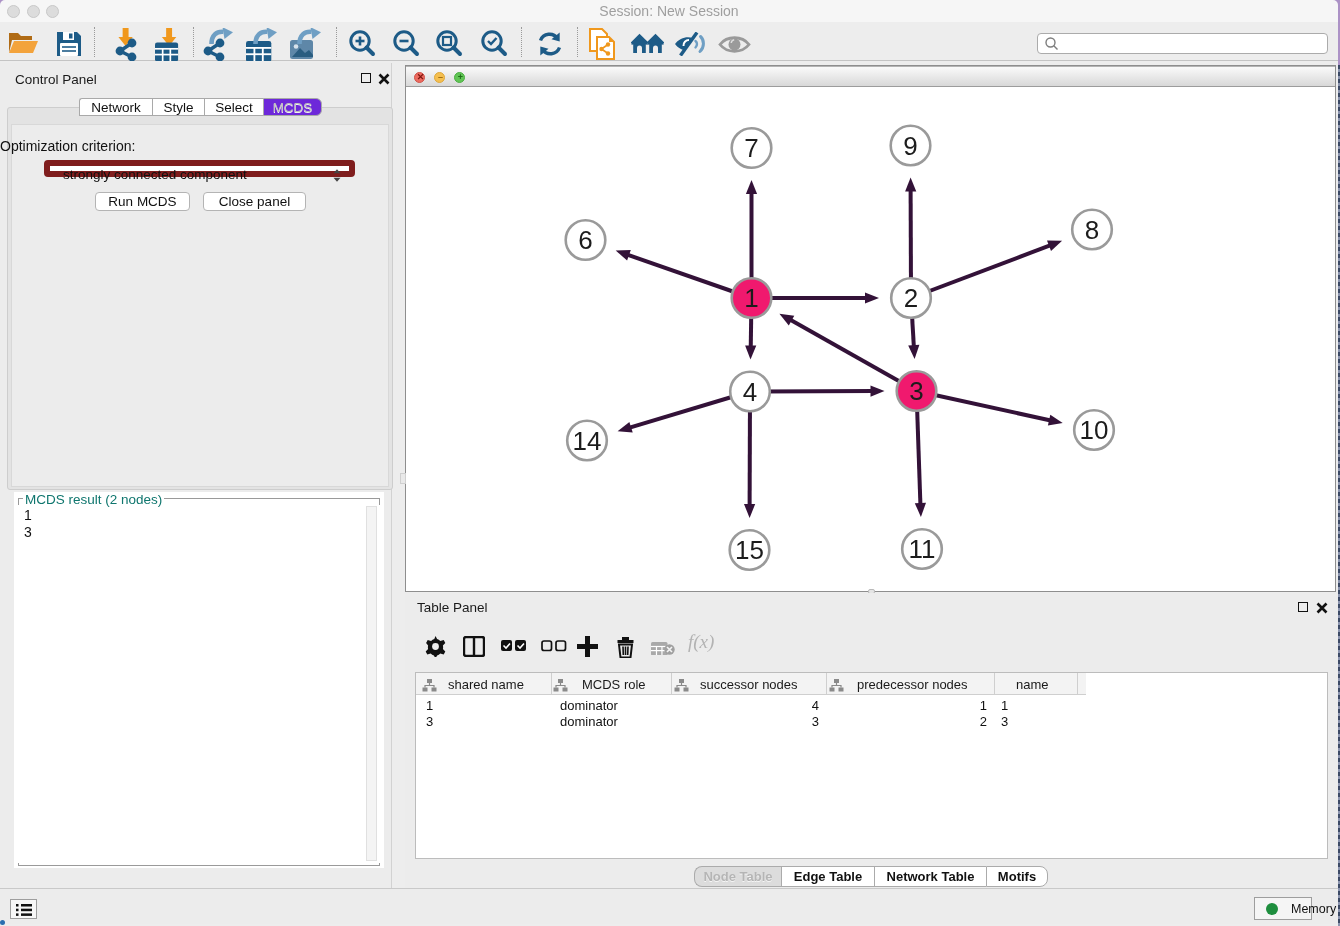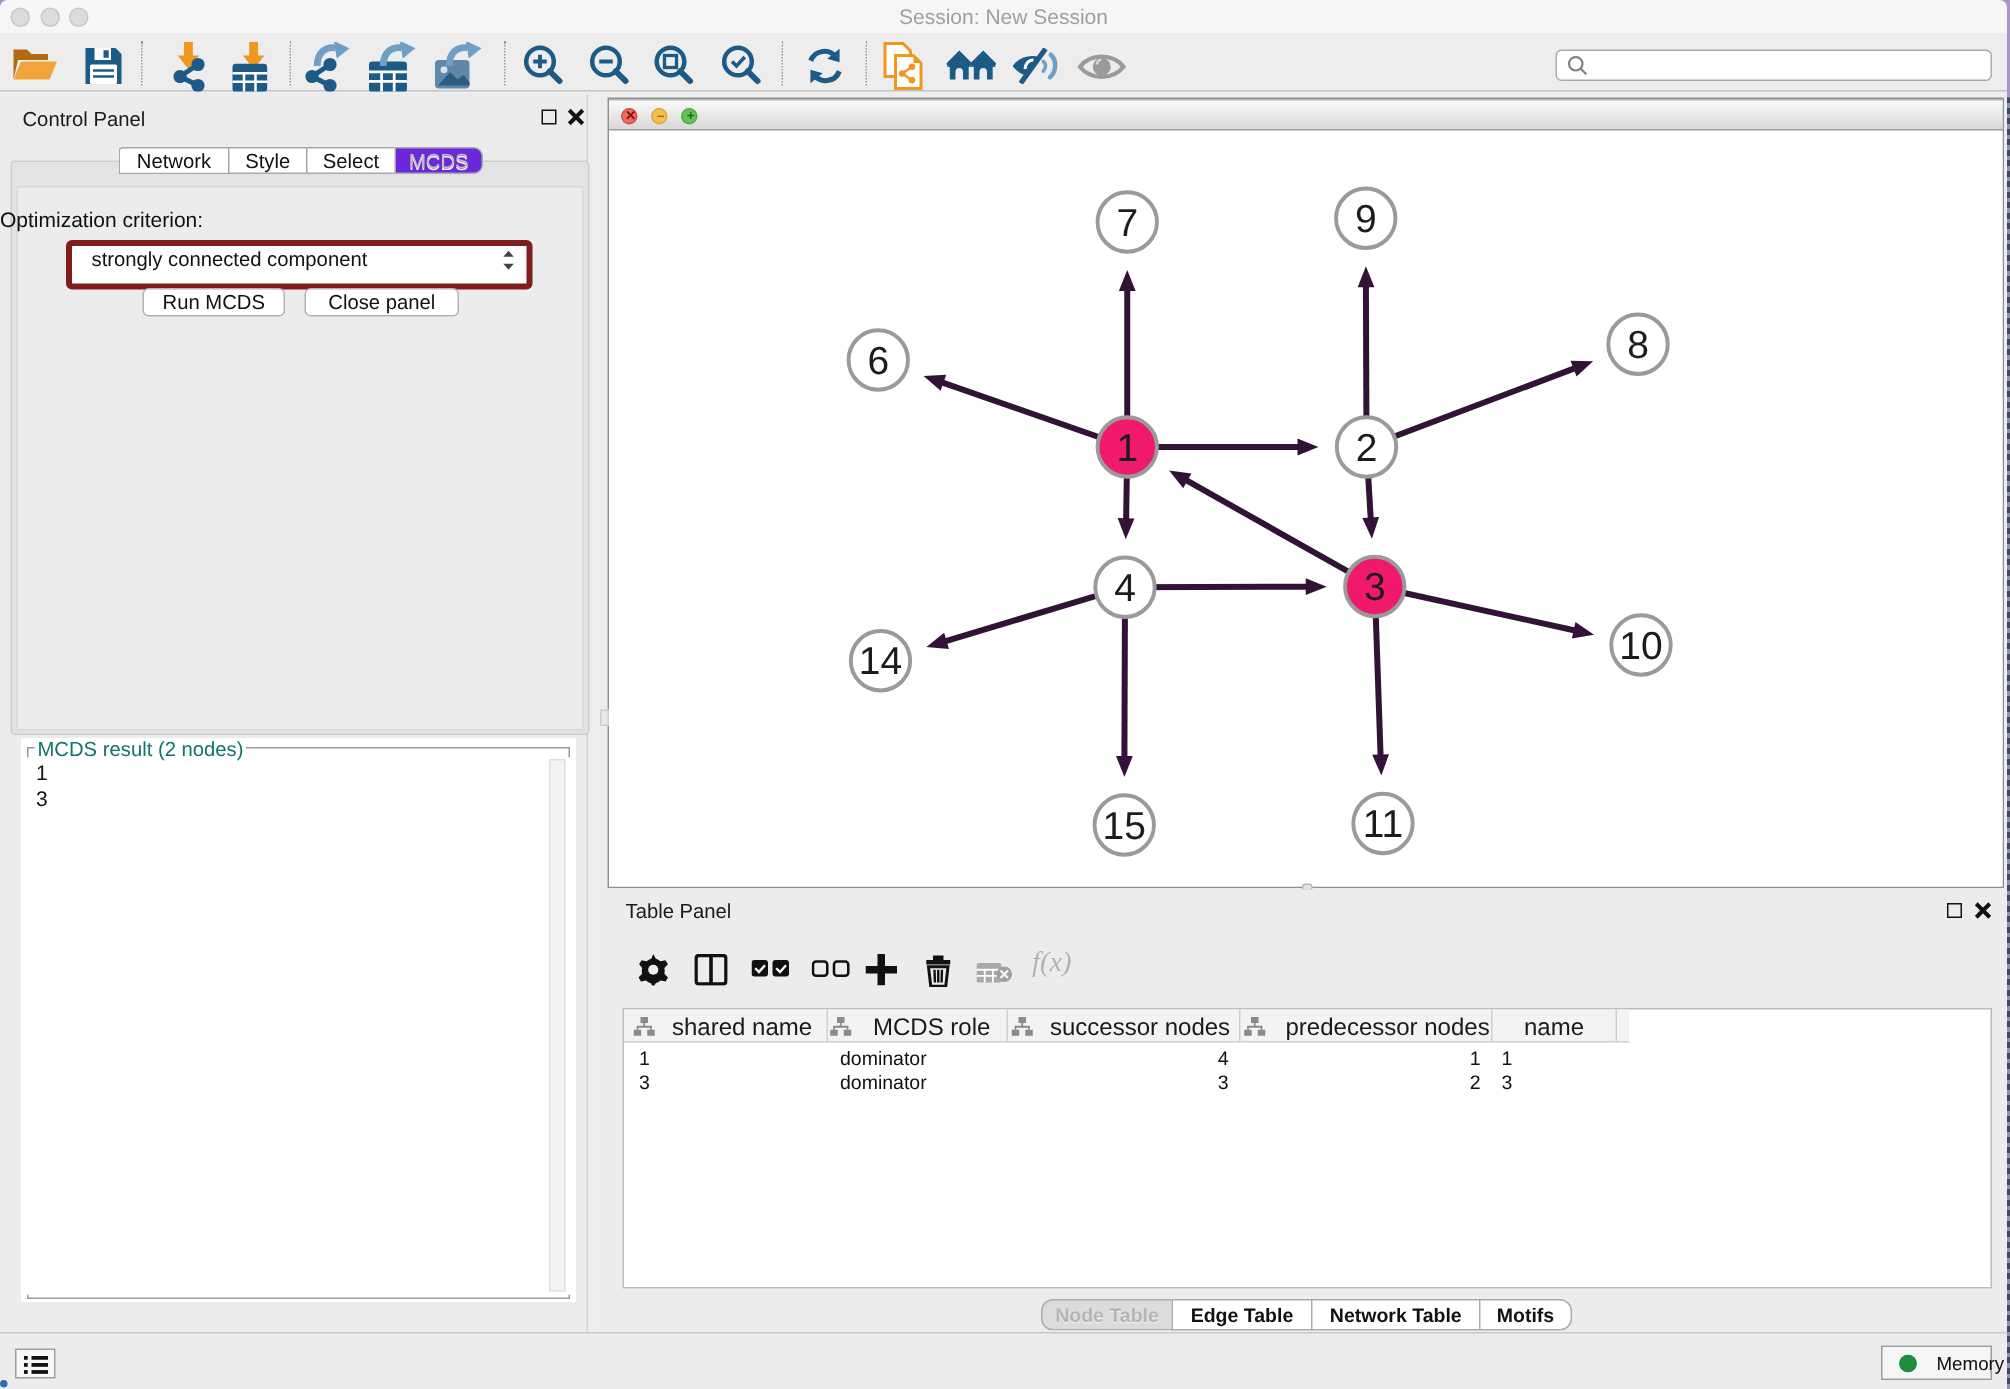--- a/index.html
+++ b/index.html
@@ -25,21 +25,21 @@
 #mcdstext { position:absolute; left:4px; top:13px; width:362px; height:358px; background:#fff; font-size:14px; color:#111; line-height:17px; padding:2px 0 0 6px; }
 #mscroll { position:absolute; right:7px; top:14px; width:11px; height:355px; background:#f4f4f4; border:1px solid #e0e0e0; }
 #netwin { position:absolute; left:405px; top:65px; width:931px; height:527px; border:1px solid #8e8e8e; background:#fff; }
 #nettitle { position:absolute; left:0; top:0; width:929px; height:21px; background:linear-gradient(#fafafa,#d8d8d8); border-bottom:1px solid #9c9c9c; border-top:1px solid #b4b4b4; }
 .tl2 { position:absolute; top:4.5px; width:11px; height:11px; border-radius:50%; }
 .tl2 span { position:absolute; left:0; top:-1.5px; width:11px; text-align:center; font-size:9px; font-weight:bold; line-height:13px; }
 #netcanvas { position:absolute; left:0; top:22px; width:929px; height:503px; background:#fff; }
 #tablepanel { position:absolute; left:405px; top:593px; width:935px; height:295px; background:#ececec; }
 #tpwhite { position:absolute; left:10px; top:79px; width:913px; height:187px; background:#fff; border:1px solid #bcbcbc; }
 #tphead { position:absolute; left:0; top:0; width:670px; height:22px; background:#f3f3f3; border-bottom:1px solid #cfcfcf; }
-.th { position:absolute; top:4px; font-size:16px; color:#1a1a1a; }
+.th { position:absolute; top:4px; font-size:13px; color:#1a1a1a; }
 .td { position:absolute; font-size:13px; color:#111; }
 .colsep { position:absolute; top:0; height:22px; width:0; border-left:1px solid #cfcfcf; }
 .treeic { position:absolute; top:5px; }
 .btab { position:absolute; top:273px; height:21px; background:#fff; border:1px solid #ababab; border-right:none; font-size:13px; font-weight:bold; color:#111; text-align:center; line-height:20px; }
 #statusbar { position:absolute; left:0; top:888px; width:1338px; height:36px; background:#ececec; border-top:1px solid #c9c9c9; }
 </style></head><body>
 <div id="app"></div>
 <div id="titlebar">
 <div class="tl" style="left:7px"></div>
     <div class="tl" style="left:27px"></div>
@@ -219,21 +219,21 @@
   <div class="abs" style="left:0;top:35px;width:391px;height:18px;z-index:5">
     <div class="tab" style="left:79px;width:73px;border-radius:3px 0 0 0">Network</div>
     <div class="tab" style="left:152px;width:52px">Style</div>
     <div class="tab" style="left:204px;width:59px">Select</div>
     <div class="tab" style="left:263px;width:59px;background:#6d28d9;border-right:1px solid #a9a9a9;border-radius:0 6px 6px 0;color:#c0c0c0;text-shadow:0 1px 0 #f2f2f2">MCDS</div>
   </div>
   <div id="tabpane">
       <div id="tabinner"></div>
     </div>
   <div class="abs" style="left:0;top:75px;width:400px;font-size:14px;color:#111">Optimization criterion:</div>
-  <div class="abs" style="left:44px;top:97px;width:311px;height:33px;background:#fff;border:4px solid #7f1d1d;border-radius:4px">
+  <div class="abs" style="left:44px;top:97px;width:311px;height:17px;background:#fff;border:6px solid #7f1d1d;border-radius:4px">
     <div class="abs" style="left:13px;top:1px;font-size:13.5px;color:#111">strongly connected component</div>
     <svg class="abs" style="right:6px;top:2px" width="12" height="15" viewBox="0 0 12 15">
         <path d="M2.5 5.2 L6 1.2 L9.5 5.2 Z M2.5 9.8 L6 13.8 L9.5 9.8 Z" fill="#444"></path>
       </svg>
   </div>
   <div class="btn" style="left:95px;top:129px;width:95px;height:19px;line-height:18px">Run MCDS</div>
   <div class="btn" style="left:203px;top:129px;width:103px;height:19px;line-height:18px">Close panel</div>
   <div id="fieldset">
     <div id="fsborder"></div>
     <div id="mcdstext">1<br>3</div>
@@ -433,21 +433,21 @@
         <g fill="#111">
           <rect x="0" y="1" width="2.5" height="2.5"></rect>
           <rect x="5" y="1" width="11" height="2.5"></rect>
           <rect x="0" y="5.7" width="2.5" height="2.5"></rect>
           <rect x="5" y="5.7" width="11" height="2.5"></rect>
           <rect x="0" y="10.4" width="2.5" height="2.5"></rect>
           <rect x="5" y="10.4" width="11" height="2.5"></rect>
         </g>
       </svg>
   </div>
-  <div class="btn" style="left:1254px;top:8px;width:74px;height:23px;font-size:12.5px;line-height:22px;border-radius:0;border-color:#9e9e9e;background:#f5f5f5;padding-left:23px">
+  <div class="btn" style="left:1254px;top:8px;width:58px;height:23px;font-size:12.5px;line-height:22px;border-radius:0;border-color:#9e9e9e;background:#f5f5f5;padding-left:23px">
     <svg width="12" height="12" style="position:absolute;left:11px;top:5px">
         <circle cx="6" cy="6" r="6" fill="#1e8e3e"></circle>
       </svg>
     <span style="margin-left:13px">Memory</span>
   </div>
   <div class="abs" style="left:0;top:31px;width:5px;height:5px;border-radius:50%;background:#2a6fb0"></div>
 </div>
 <div class="abs" style="left:1338px;top:0;width:2px;height:926px;background:#ac92c6"></div>
 <div class="abs" style="left:1337.5px;top:65px;width:2.5px;height:861px;background:repeating-linear-gradient(#3c4a66 0 4px,#8a93ad 4px 7px)"></div>
 

